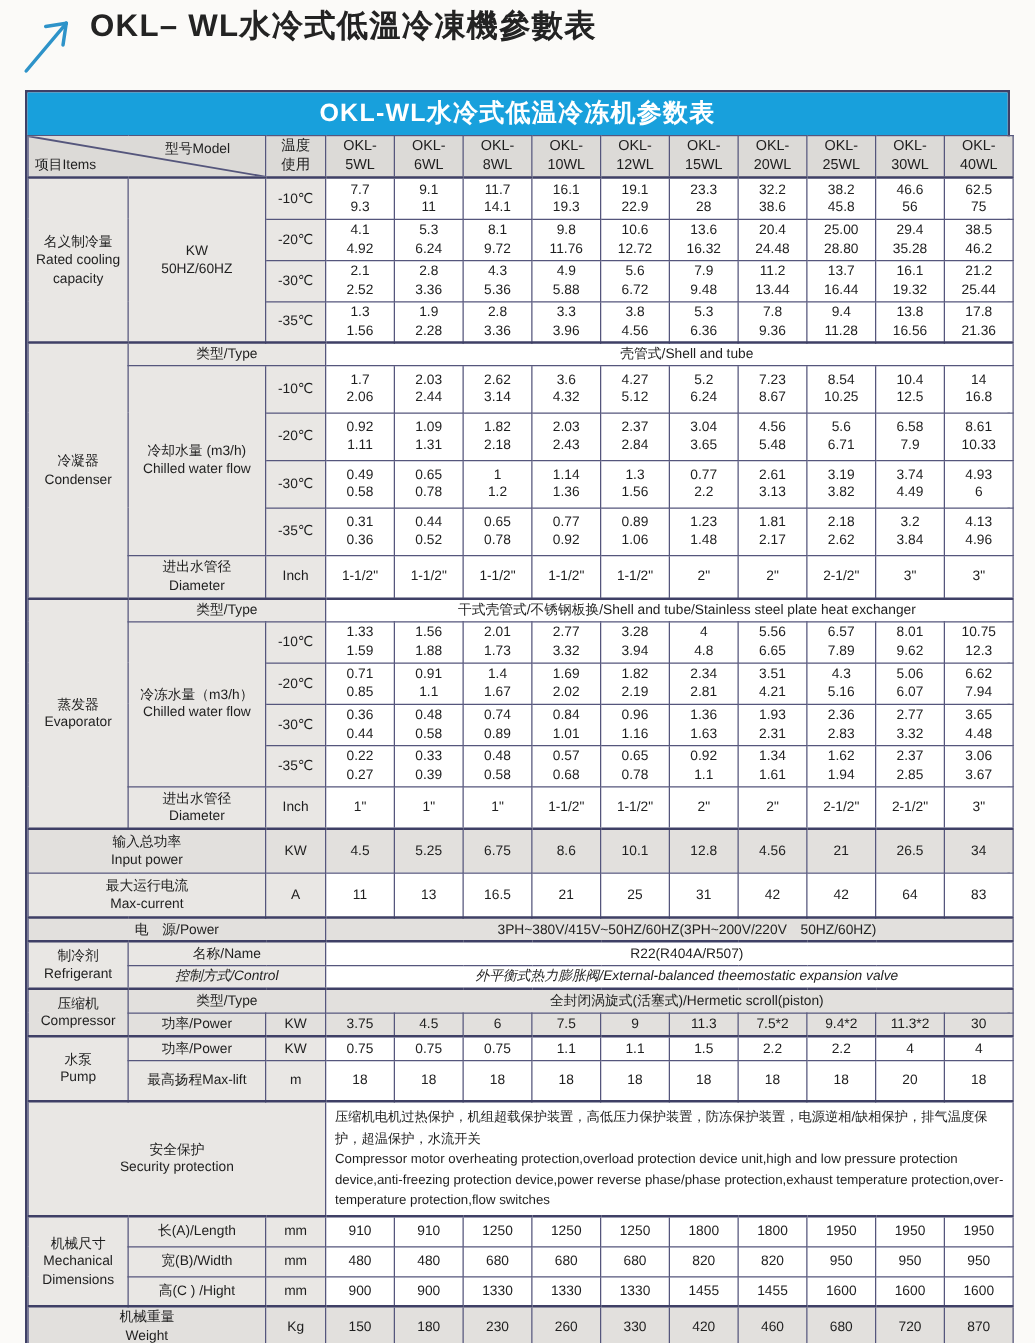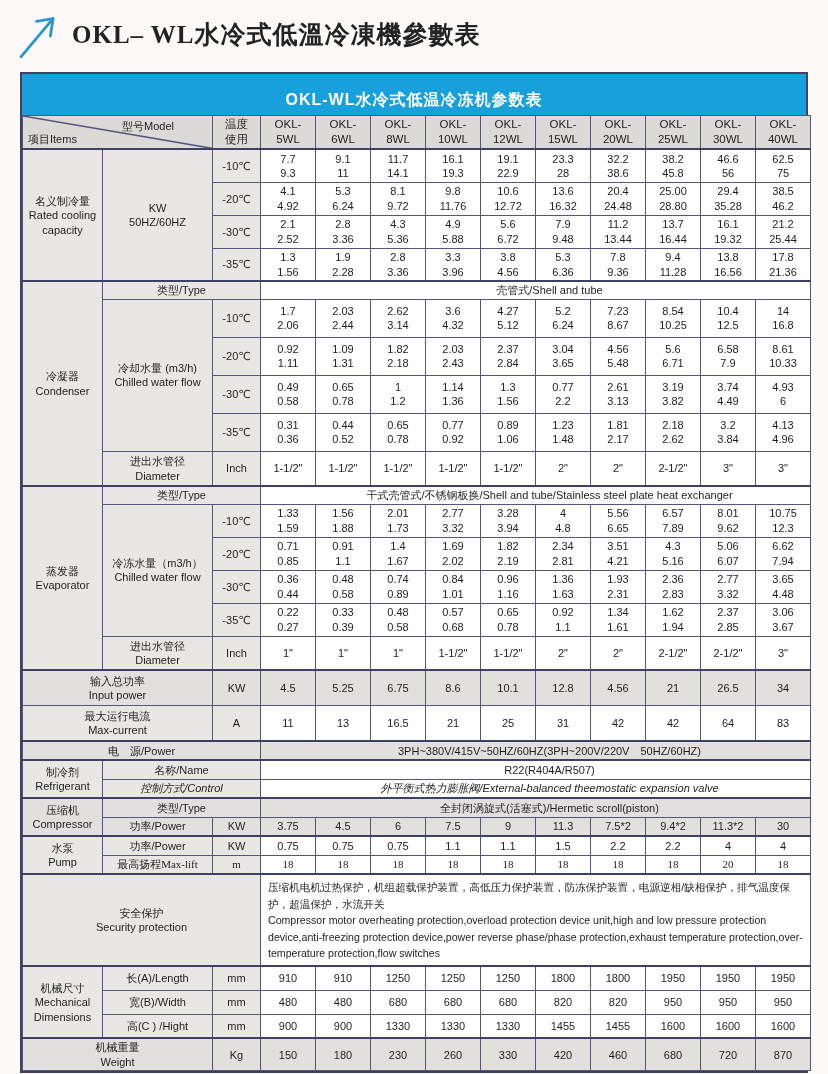--- a/index.html
+++ b/index.html
@@ -5,23 +5,22 @@
   * { box-sizing: border-box; margin: 0; padding: 0; }
   body {
     width: 828px;
     background: #fbfaf8;
     font-family: "Liberation Sans", "DejaVu Sans", sans-serif;
     color: #222;
   }
   
   .pagehead {
     display: flex;
-    align-items: center;
+    align-items: flex-start;
     padding: 8px 0 6px 14px;
-    font-family: Liberation Serif, serif;
   }
   .logo { width: 52px; height: 52px; flex: 0 0 52px; margin-top: 2px; }
   .titles { margin-left: 6px; }
   .title-zh {
     font-size: 25px;
     font-weight: bold;
     letter-spacing: 1px;
     color: #232323;
     line-height: 1.1;
   }
@@ -34,24 +33,24 @@
   
   .specwrap {
     margin: 4px 20px 0 20px;
     width: 788px;
     border: 2px solid #3f4066;
   }
   .titlebar {
     background: #18a0dc;
     color: #ffffff;
     text-align: center;
-    font-size: 16px;
+    font-size: 20px;
     font-weight: bold;
     letter-spacing: 1px;
-    padding: 16px 0 4px 0;
+    padding: 3px 0 4px 0;
   }
   table.spec {
     width: 100%;
     border-collapse: collapse;
     table-layout: fixed;
   }
   table.spec td {
     border: 1px solid #55567c;
     text-align: center;
     vertical-align: middle;
@@ -73,21 +72,21 @@
     text-align: left;
     font-size: 10.6px;
     line-height: 1.55;
     padding: 4px 7px;
     vertical-align: middle;
   }
   
   td.corner { position: relative; padding: 0; }
   td.corner svg.diag { position: absolute; top: 0; left: 0; width: 100%; height: 100%; }
   .c-items { position: absolute; left: 5px; bottom: 2px; font-size: 11px; }
-  .c-model { position: absolute; right: 38px; top: 3px; font-size: 11px; }
+  .c-model { position: absolute; right: 28px; top: 3px; font-size: 11px; }
   
   .notes { margin: 6px 21px 0 21px; font-size: 10px; color: #333; }
   .note-line { line-height: 1.62; }
 </style>
 </head>
 <body>
 
 <div class="pagehead">
   <svg class="logo" viewBox="0 0 60 60">
     <g stroke="#2e93c9" stroke-width="3.2" fill="none" stroke-linecap="round">
@@ -547,21 +546,21 @@
           <td class="d">0.75</td>
           <td class="d">0.75</td>
           <td class="d">1.1</td>
           <td class="d">1.1</td>
           <td class="d">1.5</td>
           <td class="d">2.2</td>
           <td class="d">2.2</td>
           <td class="d">4</td>
           <td class="d">4</td>
         </tr>
-        <tr style="height: 19px; font-family: Liberation Serif, serif;">
+        <tr style="height: 33px;">
           <td class="g">最高扬程Max-lift</td>
           <td class="g">m</td>
           <td class="d">18</td>
           <td class="d">18</td>
           <td class="d">18</td>
           <td class="d">18</td>
           <td class="d">18</td>
           <td class="d">18</td>
           <td class="d">18</td>
           <td class="d">18</td>

